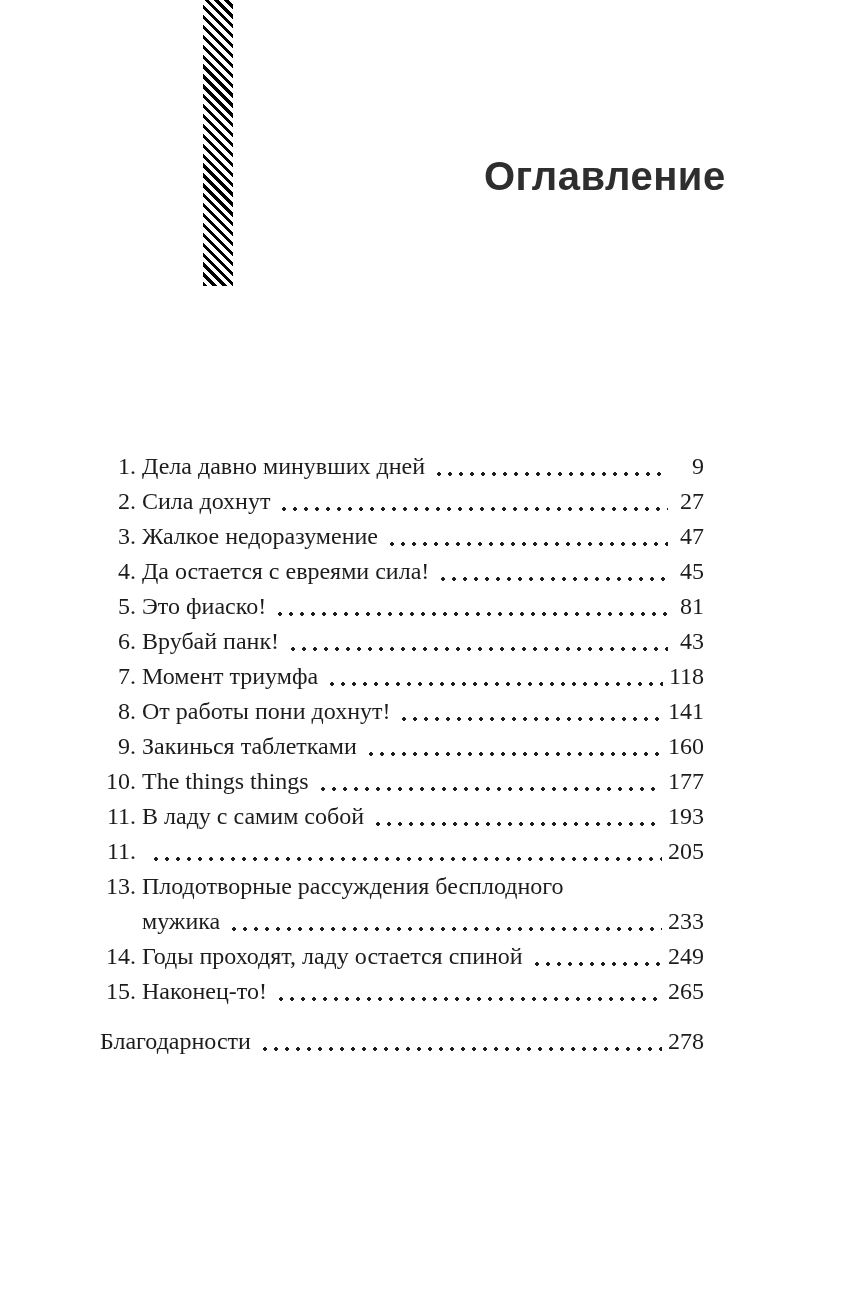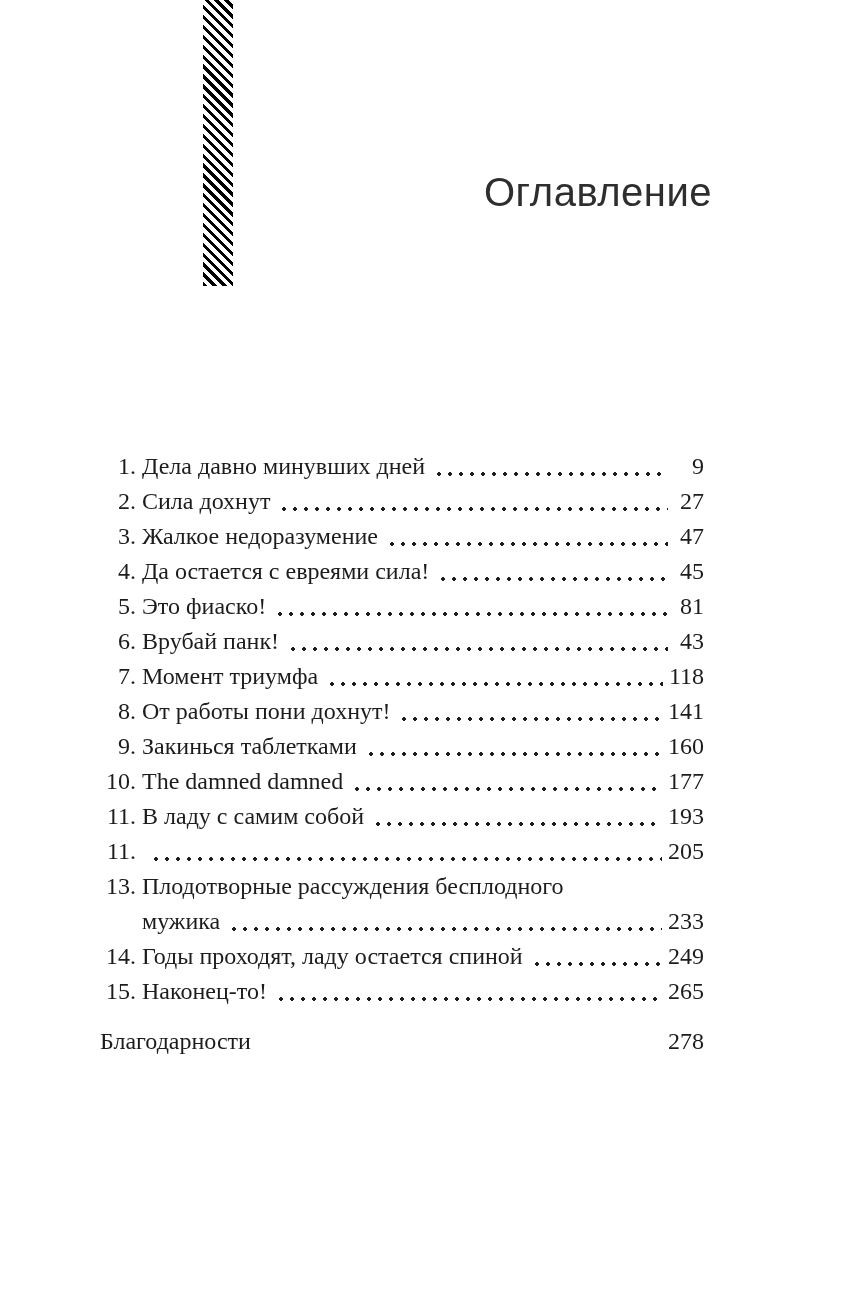--- a/index.html
+++ b/index.html
@@ -26,24 +26,24 @@
       45deg,
       #000000 0px,
       #000000 3px,
       #ffffff 3px,
       #ffffff 7px
     );
   }
   .page-title {
     position: absolute;
     left: 484px;
-    top: 172px;
+    top: 156px;
     font-family: "Liberation Sans", sans-serif;
     font-size: 40px;
-    font-weight: 400;
+    font-weight: 700;
     color: #2e2e2e;
     letter-spacing: 0.5px;
     line-height: 1;
   }
   .toc {
     position: absolute;
     left: 100px;
     top: 449px;
     width: 604px;
     font-size: 24px;
@@ -70,21 +70,20 @@
     background-size: 11px 35px;
     background-repeat: repeat-x;
   }
   .toc-row .pg {
     flex: 0 0 auto;
     min-width: 30px;
     text-align: right;
   }
   .toc-row.footer {
     margin-top: 15px;
-    align-items: center;
   }
 </style>
 </head>
 <body>
 
 <div class="page">
   <div class="stripe"></div>
   <div class="page-title">Оглавление</div>
   <div class="toc">
     <div id="toc-items">
@@ -137,21 +136,21 @@
           <span class="pg">141</span>
         </div>
         <div class="toc-row">
           <span class="num">9.</span>
           <span class="ttl">Закинься таблетками</span>
           <span class="leader"></span>
           <span class="pg">160</span>
         </div>
         <div class="toc-row">
           <span class="num">10.</span>
-          <span class="ttl">The damned damned</span>
+          <span class="ttl">The things things</span>
           <span class="leader"></span>
           <span class="pg">177</span>
         </div>
         <div class="toc-row">
           <span class="num">11.</span>
           <span class="ttl">В ладу с самим собой</span>
           <span class="leader"></span>
           <span class="pg">193</span>
         </div>
         <div class="toc-row">

